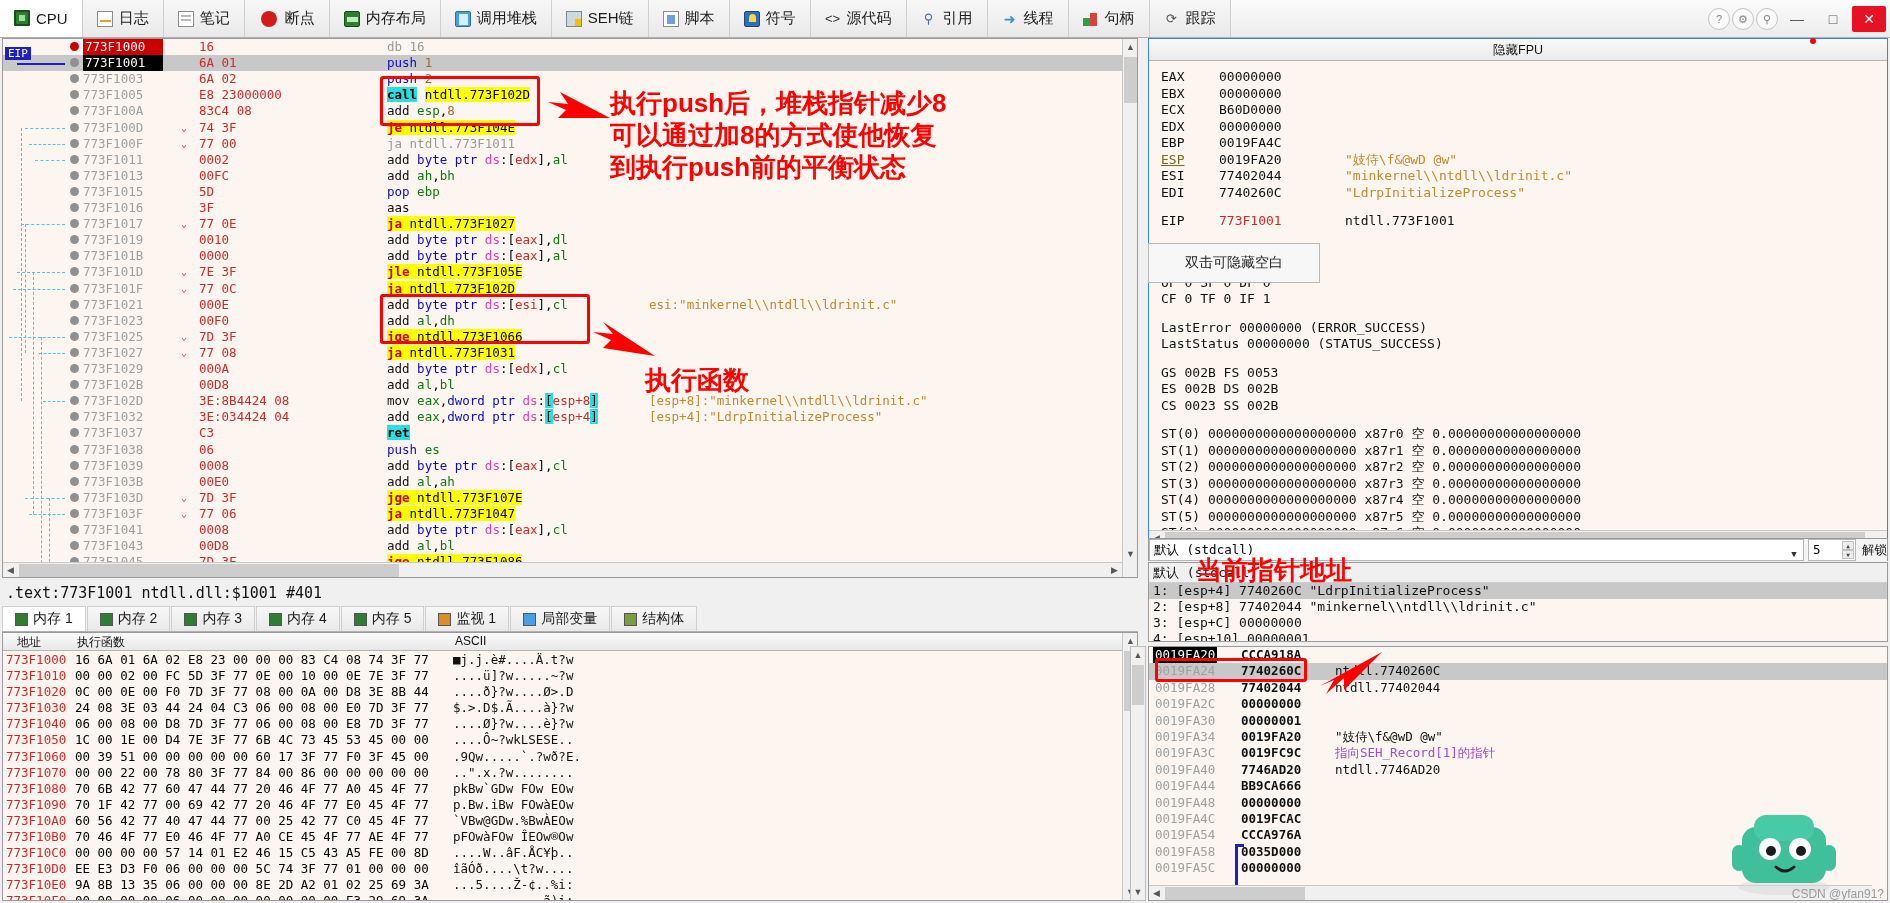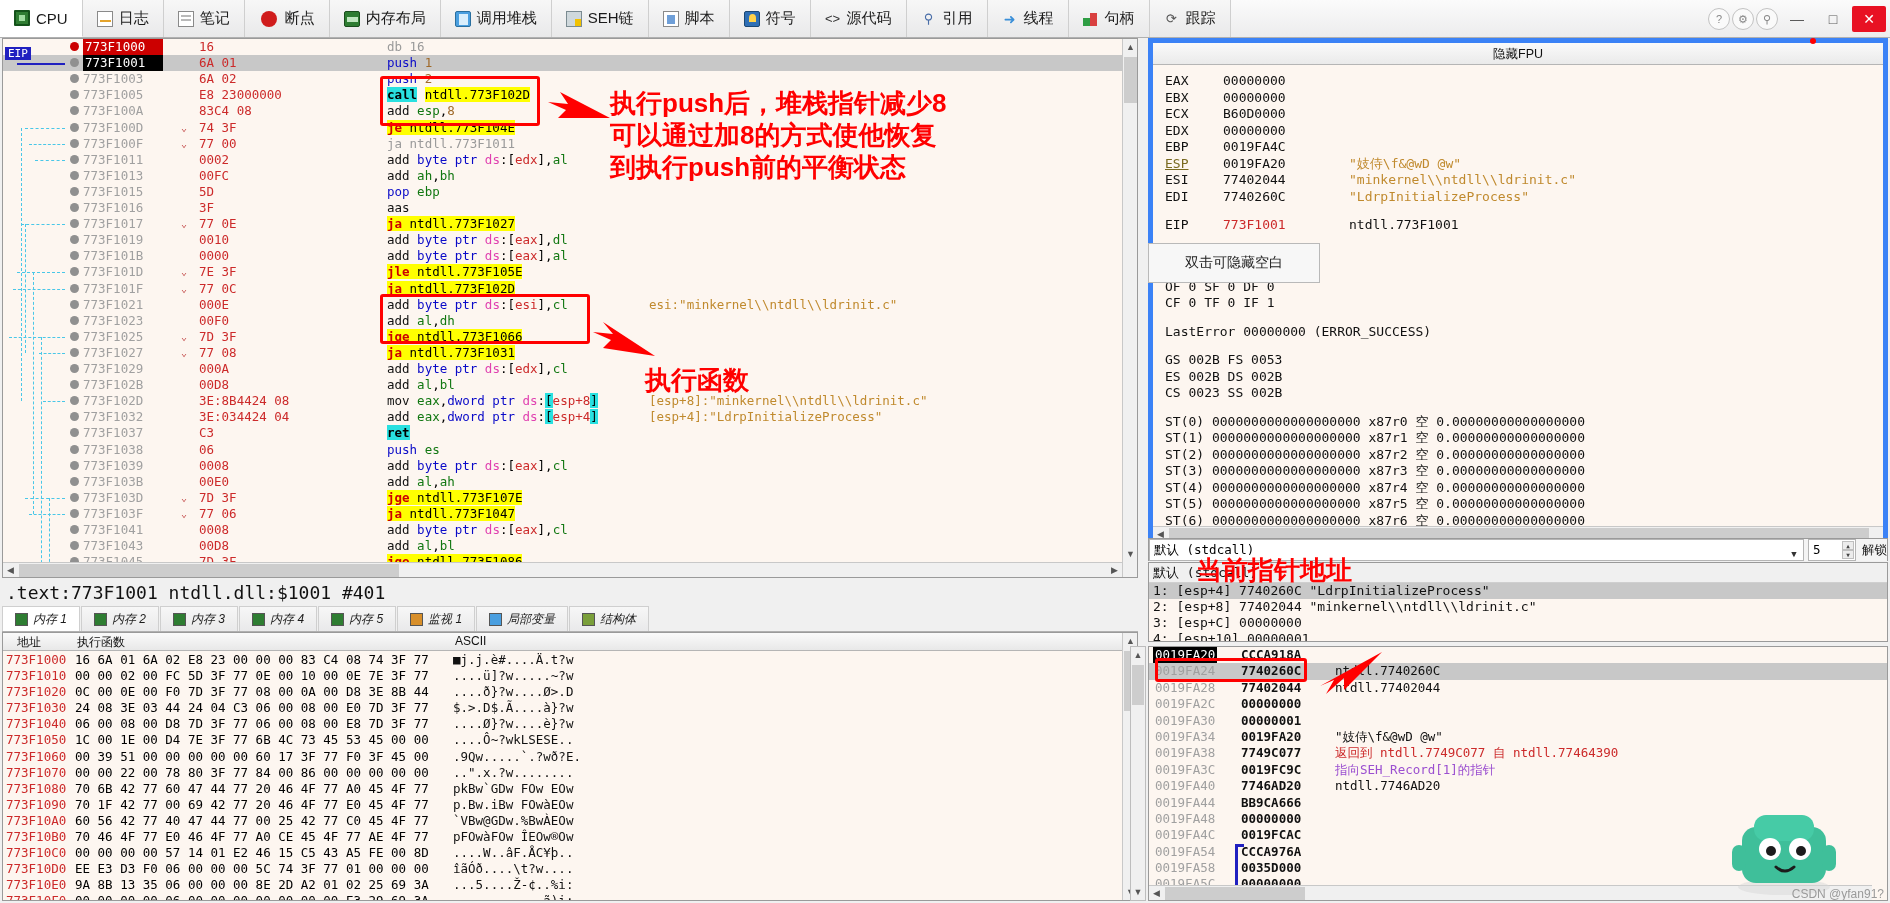--- a/index.html
+++ b/index.html
@@ -101,39 +101,39 @@
 
   
   .vscroll{position:absolute;right:0;top:0;width:15px;bottom:0;background:#f0f0f0;border-left:1px solid #c8c8c8;}
   .vthumb{position:absolute;left:1px;width:13px;background:#cdcdcd;}
   .vup,.vdn{position:absolute;left:0;width:15px;height:16px;text-align:center;font-size:9px;color:#555;line-height:16px;background:#f0f0f0;}
   .hscroll{position:absolute;left:0;bottom:0;height:15px;right:15px;background:#f0f0f0;border-top:1px solid #c8c8c8;}
   .hthumb{position:absolute;top:1px;height:13px;background:#cdcdcd;}
   .hl-arrow{position:absolute;width:15px;height:15px;text-align:center;font-size:9px;color:#555;line-height:15px;}
 
   
-  #statusline{position:absolute;left:2px;top:544px;width:1136px;height:22px;font-family:"DejaVu Sans Mono",monospace;font-size:18px;color:#111;line-height:22px;padding-left:4px;}
+  #statusline{position:absolute;left:2px;top:544px;width:1136px;height:22px;font-family:"DejaVu Sans Mono",monospace;font-size:15px;color:#111;line-height:22px;padding-left:4px;}
 
   
   #btabs{position:absolute;left:2px;top:568px;width:1136px;height:26px;display:flex;align-items:stretch;border-bottom:1px solid #b0b0b0;}
-  .btab{display:flex;align-items:center;gap:5px;padding:0 12px;font-size:12px;color:#1b1b1b;border:1px solid #cfcfcf;border-bottom:none;background:linear-gradient(#f7f7f7,#e9e9ea);white-space:nowrap;margin-right:1px;font-style:italic;}
+  .btab{display:flex;align-items:center;gap:5px;padding:0 12px;font-size:14px;color:#1b1b1b;border:1px solid #cfcfcf;border-bottom:none;background:linear-gradient(#f7f7f7,#e9e9ea);white-space:nowrap;margin-right:1px;}
   .btab.active{background:#fff;}
   .btab .ic{width:13px;height:13px;flex:0 0 13px;position:relative;}
 
   
   #memdump{position:absolute;left:2px;top:594px;width:1136px;height:269px;background:#fdf6f0;border:1px solid #9a9a9a;overflow:hidden;}
   #memhdr{height:18px;background:linear-gradient(#fafafa,#e8e8e8);border-bottom:1px solid #b5b5b5;position:relative;font-size:12px;}
   #memhdr span{position:absolute;top:1px;color:#111;}
   .mrow{height:16.1px;line-height:16px;position:relative;white-space:nowrap;font-family:"DejaVu Sans Mono",monospace;font-size:12.5px;}
   .m-addr{position:absolute;left:3px;width:80px;color:#cc2a2a;}
   .m-hex{position:absolute;left:72px;color:#000000;letter-spacing:0px;}
   .m-asc{position:absolute;left:450px;color:#111;}
 
   
-  #regpanel{position:absolute;left:1148px;top:0;width:740px;height:508px;background:#fdf6f0;border:5px solid #3b82f6;overflow:hidden;}
+  #regpanel{position:absolute;left:1148px;top:0;width:740px;height:508px;background:#fdf6f0;border:1px solid #3b82f6;overflow:hidden;}
   #fpuhdr{height:22px;background:linear-gradient(#fafafa,#eaeaea);border-bottom:1px solid #b5b5b5;text-align:center;font-size:12.5px;line-height:22px;color:#111;}
   .rrow{font-family:"DejaVu Sans Mono",monospace;font-size:13px;line-height:16.5px;height:16.5px;white-space:nowrap;position:relative;}
   .r-name{position:absolute;left:12px;color:#111;}
   .r-name.ul{text-decoration:underline;color:#7a6a20;}
   .r-val{position:absolute;left:70px;color:#111;}
   .r-val.red{color:#cc2a2a;}
   .r-cmt{position:absolute;left:196px;color:#c08a2e;}
   .r-cmt.black{color:#111;}
   .spacer{height:12px;}
 
@@ -745,20 +745,21 @@
         <div class="rrow">
           <div class="r-name">EFLAGS</div>
           <div class="r-val red">00000244</div>
           <div class="r-cmt"></div>
         </div>
         <div class="stbl">ZF 1  PF 1  AF 0</div>
         <div class="stbl">OF 0  SF 0  DF 0</div>
         <div class="stbl">CF 0  TF 0  IF 1</div>
         <div class="spacer"></div>
         <div class="stbl">LastError  00000000 (ERROR_SUCCESS)</div>
+        <div class="stbl">LastStatus 00000000 (STATUS_SUCCESS)</div>
         <div class="spacer"></div>
         <div class="stbl">GS 002B  FS 0053</div>
         <div class="stbl">ES 002B  DS 002B</div>
         <div class="stbl">CS 0023  SS 002B</div>
         <div class="spacer"></div>
         <div class="stbl">ST(0) 0000000000000000000 x87r0 空 0.00000000000000000</div>
         <div class="stbl">ST(1) 0000000000000000000 x87r1 空 0.00000000000000000</div>
         <div class="stbl">ST(2) 0000000000000000000 x87r2 空 0.00000000000000000</div>
         <div class="stbl">ST(3) 0000000000000000000 x87r3 空 0.00000000000000000</div>
         <div class="stbl">ST(4) 0000000000000000000 x87r4 空 0.00000000000000000</div>
@@ -825,25 +826,20 @@
           <div class="k-addr">0019FA30</div>
           <div class="k-val">00000001</div>
           <div class="k-cmt"></div>
         </div>
         <div class="krow">
           <div class="k-addr">0019FA34</div>
           <div class="k-val">0019FA20</div>
           <div class="k-cmt">"妓侍\f&amp;@wD @w"</div>
         </div>
         <div class="krow">
-          <div class="k-addr">0019FA38</div>
-          <div class="k-val">7749C077</div>
-          <div class="k-cmt red">返回到 ntdll.7749C077 自 ntdll.77464390</div>
-        </div>
-        <div class="krow">
           <div class="k-addr">0019FA3C</div>
           <div class="k-val">0019FC9C</div>
           <div class="k-cmt purple">指向SEH_Record[1]的指针</div>
         </div>
         <div class="krow">
           <div class="k-addr">0019FA40</div>
           <div class="k-val">7746AD20</div>
           <div class="k-cmt">ntdll.7746AD20</div>
         </div>
         <div class="krow">

